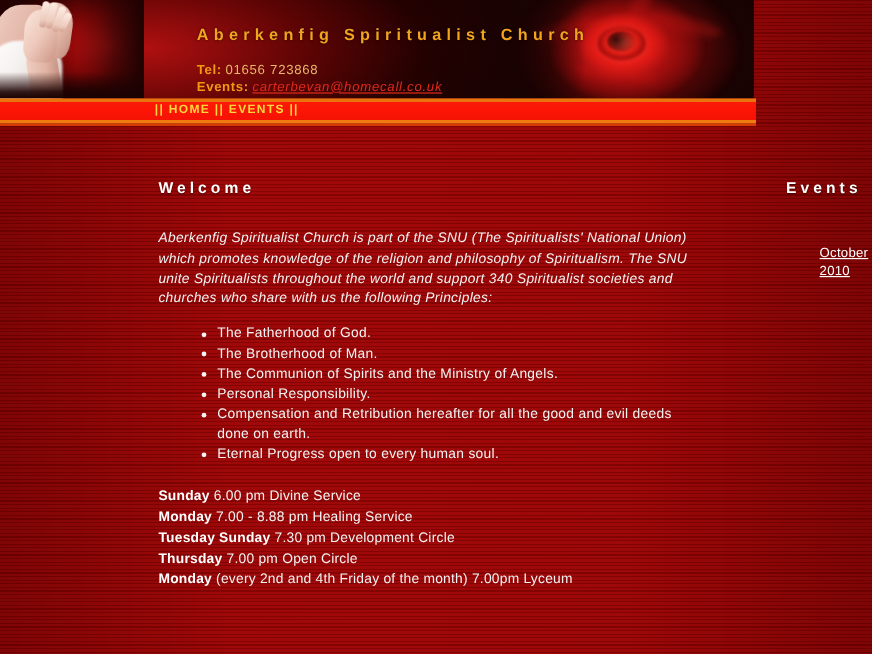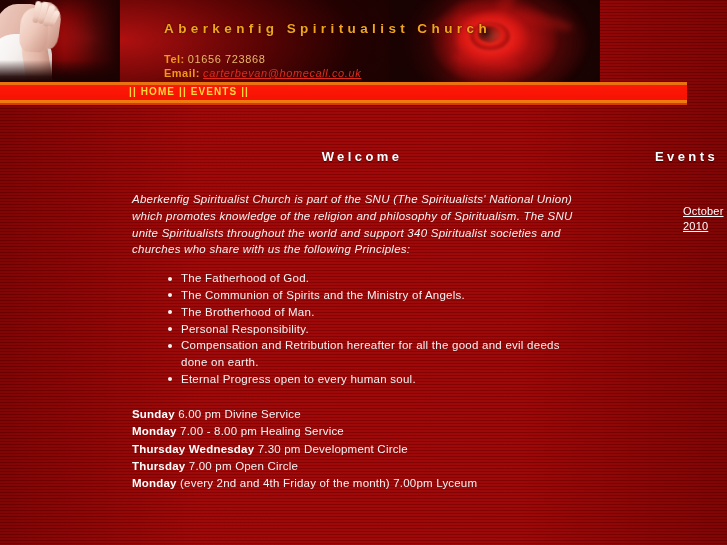--- a/index.html
+++ b/index.html
@@ -37,20 +37,21 @@
   .header {
     position: absolute;
     left: 0; top: 0;
     width: 600px;
     height: 82px;
     z-index: 5;
     overflow: hidden;
     background:
       radial-gradient(ellipse 300px 120px at 120px 40px, #b01010 0%, #5e0404 45%, #230101 78%, #1a0202 100%),
       linear-gradient(to right, #2a0303 0%, #1e0202 40%, #200303 100%);
+    padding-left: 28px;
   }
 
   
   .hero-photo {
     position: absolute;
     left: 0; top: 0;
     width: 120px;
     height: 82px;
     overflow: hidden;
   }
@@ -226,21 +227,21 @@
     color: #e02b1c;
     text-decoration: underline;
     letter-spacing: 0.6px;
     font-style: italic;
   }
 
   
   .nav-wrap {
     position: absolute;
     left: 0; top: 82px;
-    width: 687px;
+    width: 630px;
     z-index: 6;
   }
   .nav-rule-top {
     height: 3px;
     background: #e8730f;
   }
   .nav-bar {
     height: 15px;
     background: linear-gradient(to bottom, #fc1a07 0%, #fa1405 60%, #f31304 100%);
     position: relative;
@@ -396,21 +397,21 @@
   </div>
 
   <div class="header-text">
     <div class="site-title">Aberkenfig Spiritualist Church</div>
     <div class="contact">
       <div>
         <span class="lbl">Tel:</span>
         <span class="tel-val">01656 723868</span>
       </div>
       <div>
-        <span class="lbl">Email:</span>
+        <span class="lbl">Events:</span>
         <a class="email-link" href="#">carterbevan@homecall.co.uk</a>
       </div>
     </div>
   </div>
 </div>
 
 <div class="nav-wrap">
   <div class="nav-rule-top"></div>
   <div class="nav-bar">
     <div class="nav-links">
@@ -421,45 +422,45 @@
       <span class="sep">||</span>
     </div>
   </div>
   <div class="nav-rule-mid"></div>
   <div class="nav-rule-low"></div>
 </div>
 
 <div class="content">
 
   <div class="col-main">
-    <h2 class="section-title" style="margin-top:44px;text-align:center;">Welcome</h2>
+    <h2 class="section-title" style="margin-top:44px;">Welcome</h2>
 
     <p class="intro" style="margin-top:27px;font-style:italic;">Aberkenfig Spiritualist Church is part of the SNU (The Spiritualists' National Union) which promotes knowledge of the religion and philosophy of Spiritualism. The SNU unite Spiritualists throughout the world and support 340 Spiritualist societies and churches who share with us the following Principles:</p>
 
     <ul class="principles" style="margin-top:12px;">
       <li>The Fatherhood of God.</li>
+      <li>The Brotherhood of Man.</li>
       <li>The Communion of Spirits and the Ministry of Angels.</li>
-      <li>The Brotherhood of Man.</li>
       <li>Personal Responsibility.</li>
       <li>Compensation and Retribution hereafter for all the good and evil deeds done on earth.</li>
       <li>Eternal Progress open to every human soul.</li>
     </ul>
 
 
     <div class="services-list" style="margin-top:18px;">
       <div>
         <span class="day">Sunday</span>
         <span>6.00 pm Divine Service</span>
       </div>
       <div>
         <span class="day">Monday</span>
-        <span>7.00 - 8.00 pm Healing Service</span>
-      </div>
-      <div>
-        <span class="day">Thursday Wednesday</span>
+        <span>7.00 - 8.88 pm Healing Service</span>
+      </div>
+      <div>
+        <span class="day">Tuesday Sunday</span>
         <span>7.30 pm Development Circle</span>
       </div>
       <div>
         <span class="day">Thursday</span>
         <span>7.00 pm Open Circle</span>
       </div>
       <div>
         <span class="day">Monday</span>
         <span>(every 2nd and 4th Friday of the month) 7.00pm Lyceum</span>
       </div>

